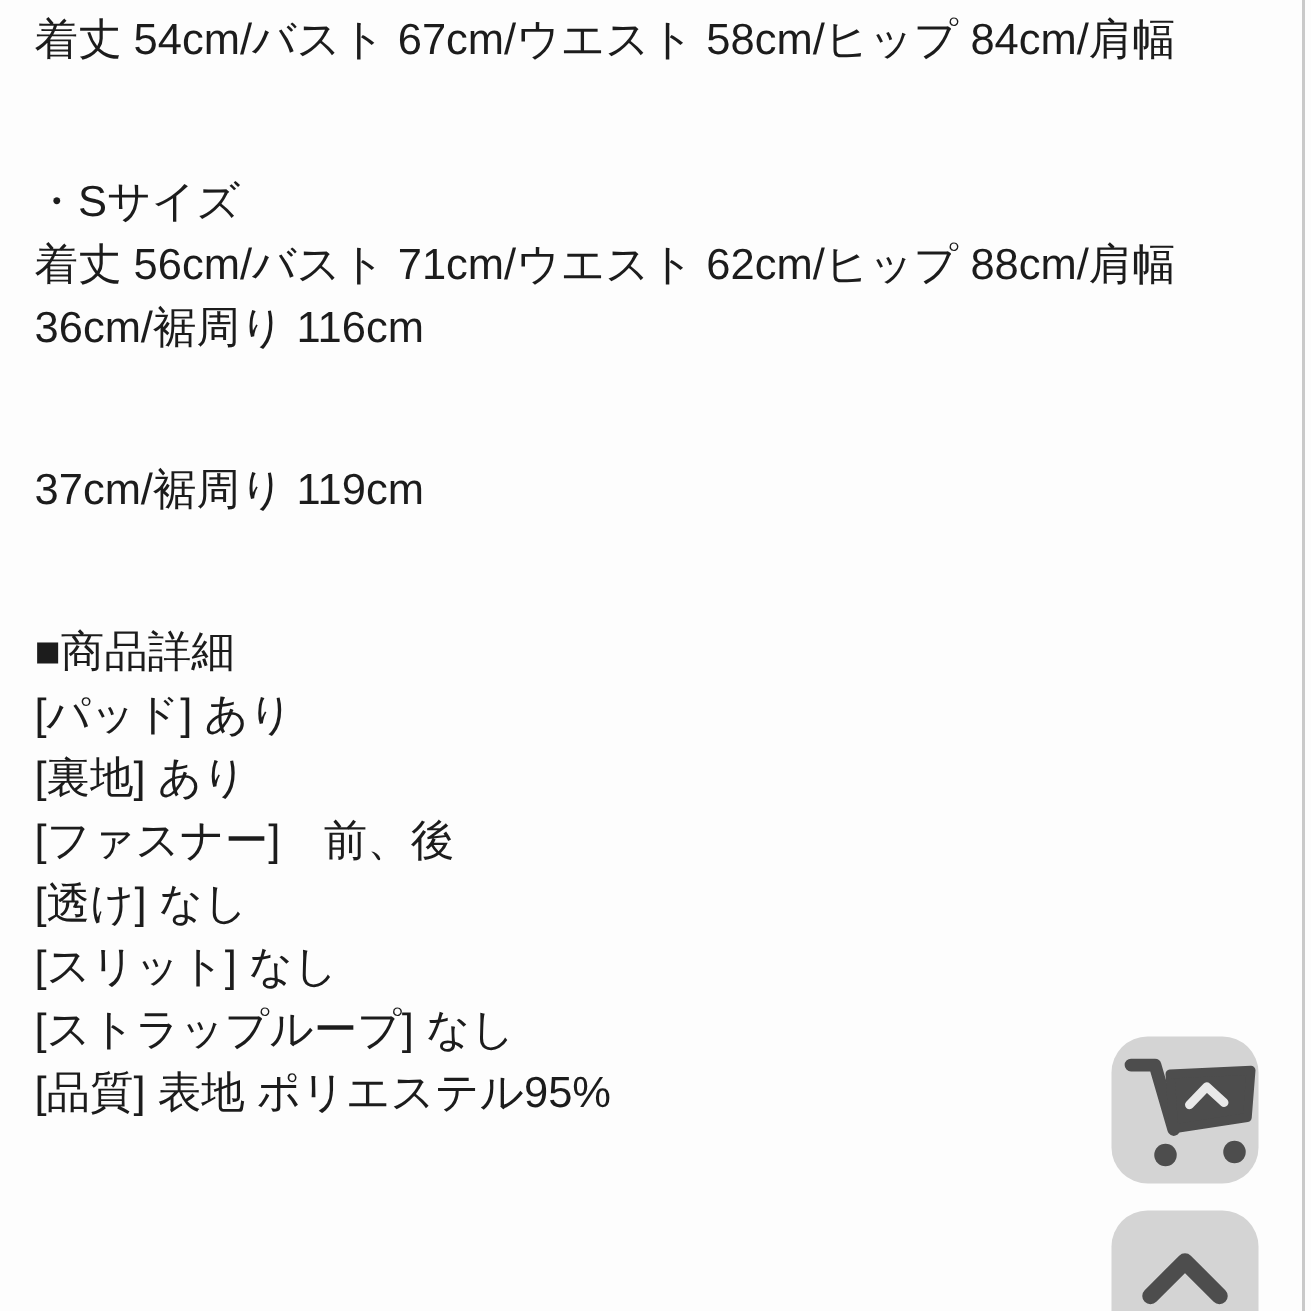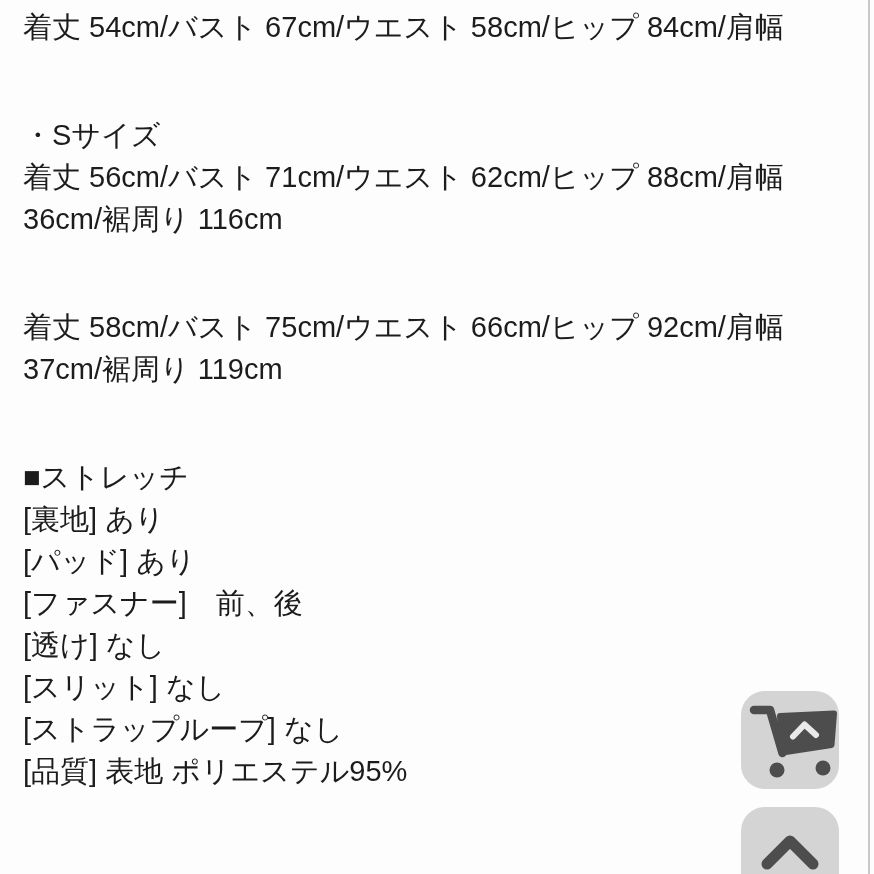--- a/index.html
+++ b/index.html
@@ -55,27 +55,26 @@
   <div class="content" id="content" style="color: rgb(28, 28, 28);">
       <section class="text-section">
         <div class="line">着丈 54cm/バスト 67cm/ウエスト 58cm/ヒップ 84cm/肩幅</div>
       </section>
       <section class="text-section">
         <div class="line">・Sサイズ</div>
         <div class="line">着丈 56cm/バスト 71cm/ウエスト 62cm/ヒップ 88cm/肩幅</div>
         <div class="line">36cm/裾周り 116cm</div>
       </section>
       <section class="text-section">
-        <div class="line">着丈 58cm/バスト 75cm/ウエスト 66cm/ヒップ 92cm/肩幅</div>
         <div class="line">37cm/裾周り 119cm</div>
       </section>
       <section class="text-section">
-        <div class="line">■ストレッチ</div>
+        <div class="line">■商品詳細</div>
+        <div class="line">[パッド] あり</div>
         <div class="line">[裏地] あり</div>
-        <div class="line">[パッド] あり</div>
         <div class="line">[ファスナー]　前、後</div>
         <div class="line">[透け] なし</div>
         <div class="line">[スリット] なし</div>
         <div class="line">[ストラップループ] なし</div>
         <div class="line">[品質] 表地 ポリエステル95%</div>
       </section>
     </div>
 
   <div class="edge-line" style="background: rgb(201, 201, 201);"></div>
 

